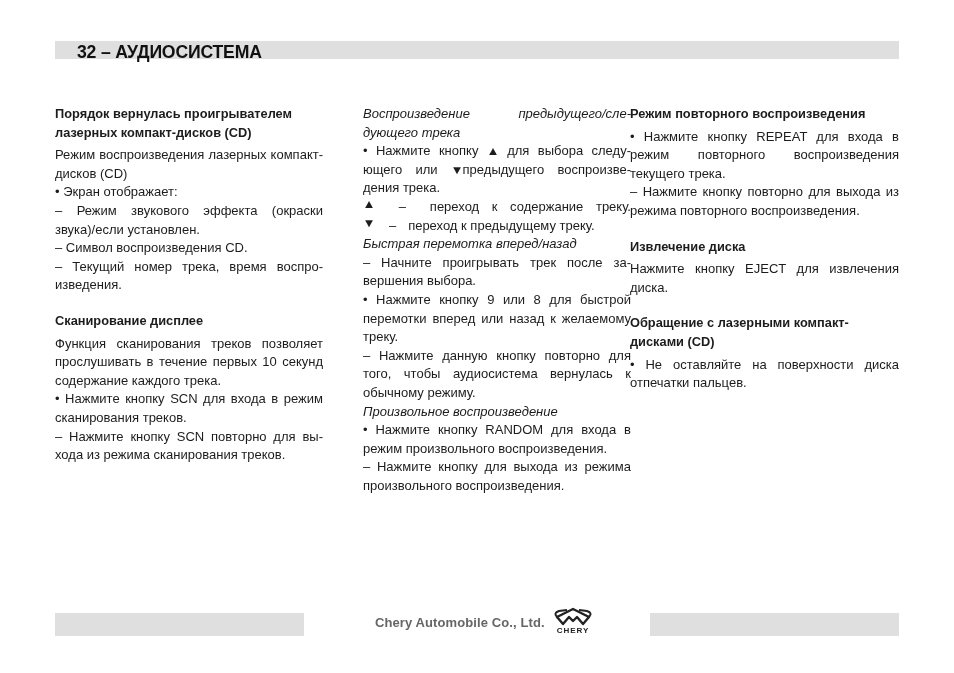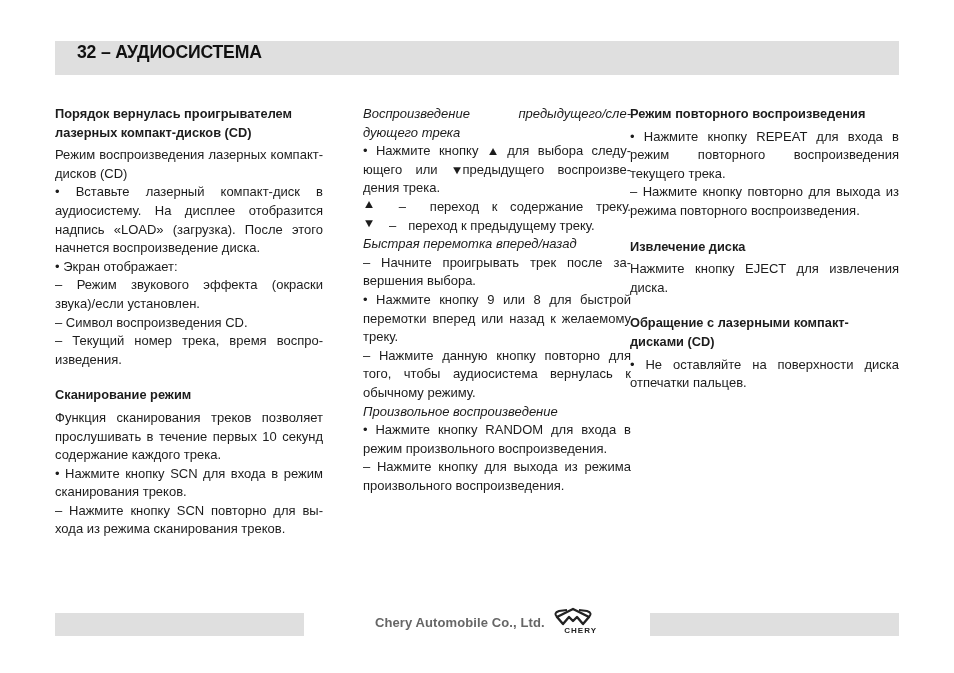--- a/index.html
+++ b/index.html
@@ -13,21 +13,21 @@
       position: relative;
       overflow: hidden;
       font-family: "Liberation Sans", "DejaVu Sans", sans-serif;
       color: #1a1a1a;
     }
     .header-bar {
       position: absolute;
       left: 55px;
       top: 41px;
       width: 844px;
-      height: 34px;
+      height: 18px;
       background: #dfdfdf;
     }
     .header-title {
       position: absolute;
       left: 22px;
       top: 0;
       height: 22px;
       line-height: 23px;
       font-size: 18px;
       font-weight: bold;
@@ -104,45 +104,44 @@
       left: 549px;
       top: 607px;
       width: 48px;
       height: 28px;
     }
     .logo-text {
       position: absolute;
       left: 0;
       top: 19px;
       width: 48px;
-      text-align: right;
+      text-align: center;
       font-size: 8px;
       font-weight: bold;
       letter-spacing: 1px;
       color: #222;
       line-height: 9px;
     }
   </style>
 </head>
 <body>
 
 <div class="header-bar">
   <div class="header-title">32 – АУДИОСИСТЕМА</div>
 </div>
 
 <div class="col col-1">
   <div class="h">Порядок вернулась проигрывателем лазерных компакт-дисков (CD)</div>
   <p class="p">Режим воспроизведения лазерных компакт-дисков (CD)</p>
-  <p class="p">• Вставьте лазерный компакт-диск в аудиосистему. На дисплее отобразится надпись «LOAD» (загрузка). После этого начнется воспроизведение диска.</p>
   <p class="p">• Экран отображает:</p>
   <p class="p">– Режим звукового эффекта (окраски звука)/если установлен.</p>
   <p class="p">– Символ воспроизведения CD.</p>
   <p class="p">– Текущий номер трека, время воспро­изведения.</p>
   <div class="gap"></div>
-  <div class="h">Сканирование режим</div>
+  <div class="h">Сканирование дисплее</div>
   <p class="p">Функция сканирования треков позво­ляет прослушивать в течение первых 10 секунд содержание каждого трека.</p>
   <p class="p">• Нажмите кнопку SCN для входа в ре­жим сканирования треков.</p>
   <p class="p">– Нажмите кнопку SCN повторно для вы­хода из режима сканирования треков.</p>
 </div>
 
 <div class="col col-2">
   <p class="p it">Воспроизведение предыдущего/сле­дующего трека</p>
   <p class="p"><span>• Нажмите кнопку</span> <span class="tri">▲</span> <span>для выбора следу­ющего или</span> <span class="tri">▼</span><span>предыдущего воспроизве­дения трека.</span></p>
   <div class="tri-row">
     <span class="tri">▲</span>

